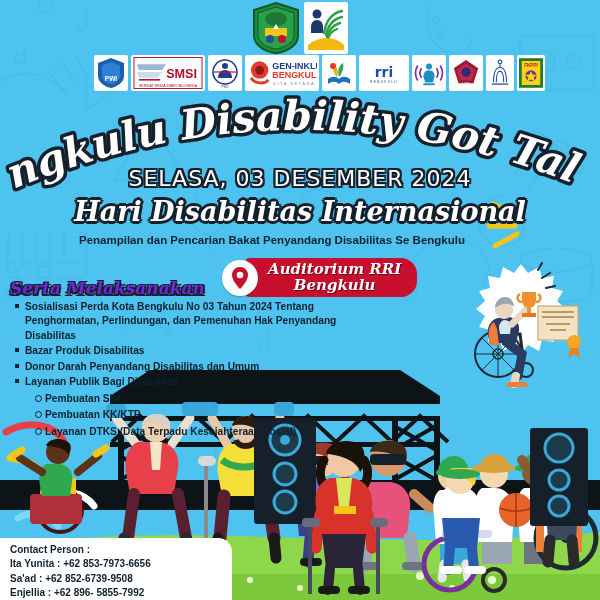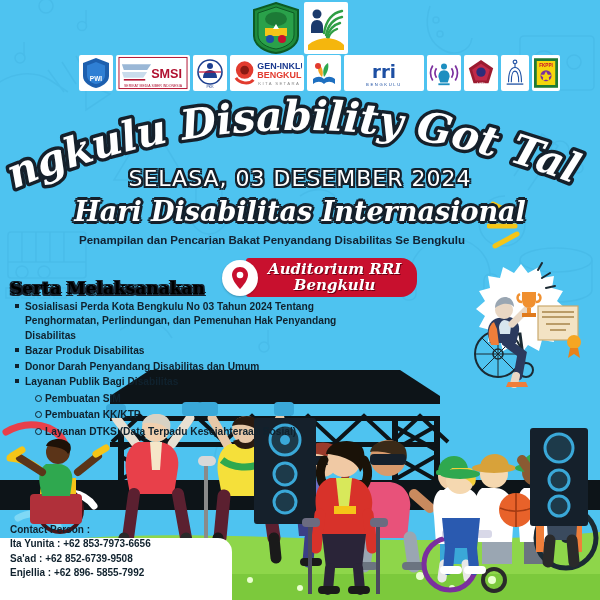--- a/index.html
+++ b/index.html
@@ -26,21 +26,21 @@
     display:flex;align-items:center;justify-content:center;}
   .logo-row{
     position:absolute;top:55px;left:50%;transform:translateX(-50%);
     display:flex;align-items:flex-start;gap:3px;z-index:6;padding-left:39px;
   }
   .logo-chip{
     background:#fff;height:36px;display:flex;align-items:center;justify-content:center;
     border-radius:2px;padding:1px 2px;box-sizing:border-box;
   }
   .logo-chip.wide{width:74px;}
-  .logo-chip.mid{width:80px;}
+  .logo-chip.mid{width:50px;}
   .logo-chip.sq{width:34px;}
   .logo-chip.narrow{width:28px;}
 
   
   .title-arc{
     position:absolute;top:98px;left:0;width:600px;height:90px;z-index:5;
   }
   .title-arc svg{width:100%;height:100%;overflow:visible;}
   .arc-text{
     font-family:"DejaVu Serif",serif;
@@ -96,21 +96,21 @@
     font-family:"DejaVu Serif",serif;
     font-style:italic;font-weight:700;font-size:15px;line-height:1.08;
     text-align:center;
     text-shadow:1px 1px 0 #6d0013;
   }
 
   
   .serta{
     position:absolute;top:278px;left:10px;z-index:7;
     font-family:"DejaVu Serif",serif;
-    font-weight:700;font-size:17px;color:#000000;
+    font-style:italic;font-weight:700;font-size:17px;color:#6d28d9;
     text-shadow:
       -1.5px -1.5px 0 #15202b, 1.5px -1.5px 0 #15202b,
       -1.5px 1.5px 0 #15202b, 1.5px 1.5px 0 #15202b,
        0 2px 0 #15202b;
   }
   .program{
     position:absolute;top:300px;left:12px;width:360px;z-index:7;
     color:#10222e;font-size:10.2px;font-weight:700;line-height:1.42;
   }
   .program ul{list-style:none;margin:0;padding:0;}
@@ -136,21 +136,21 @@
   
   .crowd{position:absolute;top:398px;left:0;width:600px;height:202px;z-index:4;}
 
   
   .contact-bg{
     position:absolute;bottom:0;left:0;width:232px;height:62px;z-index:8;
     background:#fff;
     border-radius:0 14px 0 0;
   }
   .contact{
-    position:absolute;bottom:20px;left:10px;z-index:9;
+    position:absolute;bottom:0;left:10px;z-index:9;
     font-size:10px;font-weight:700;color:#10222e;line-height:1.42;
   }
 </style>
 </head>
 <body>
 
 <div id="poster">
 
   <div class="doodles">
     <svg viewBox="0 0 600 600" xmlns="http://www.w3.org/2000/svg">

